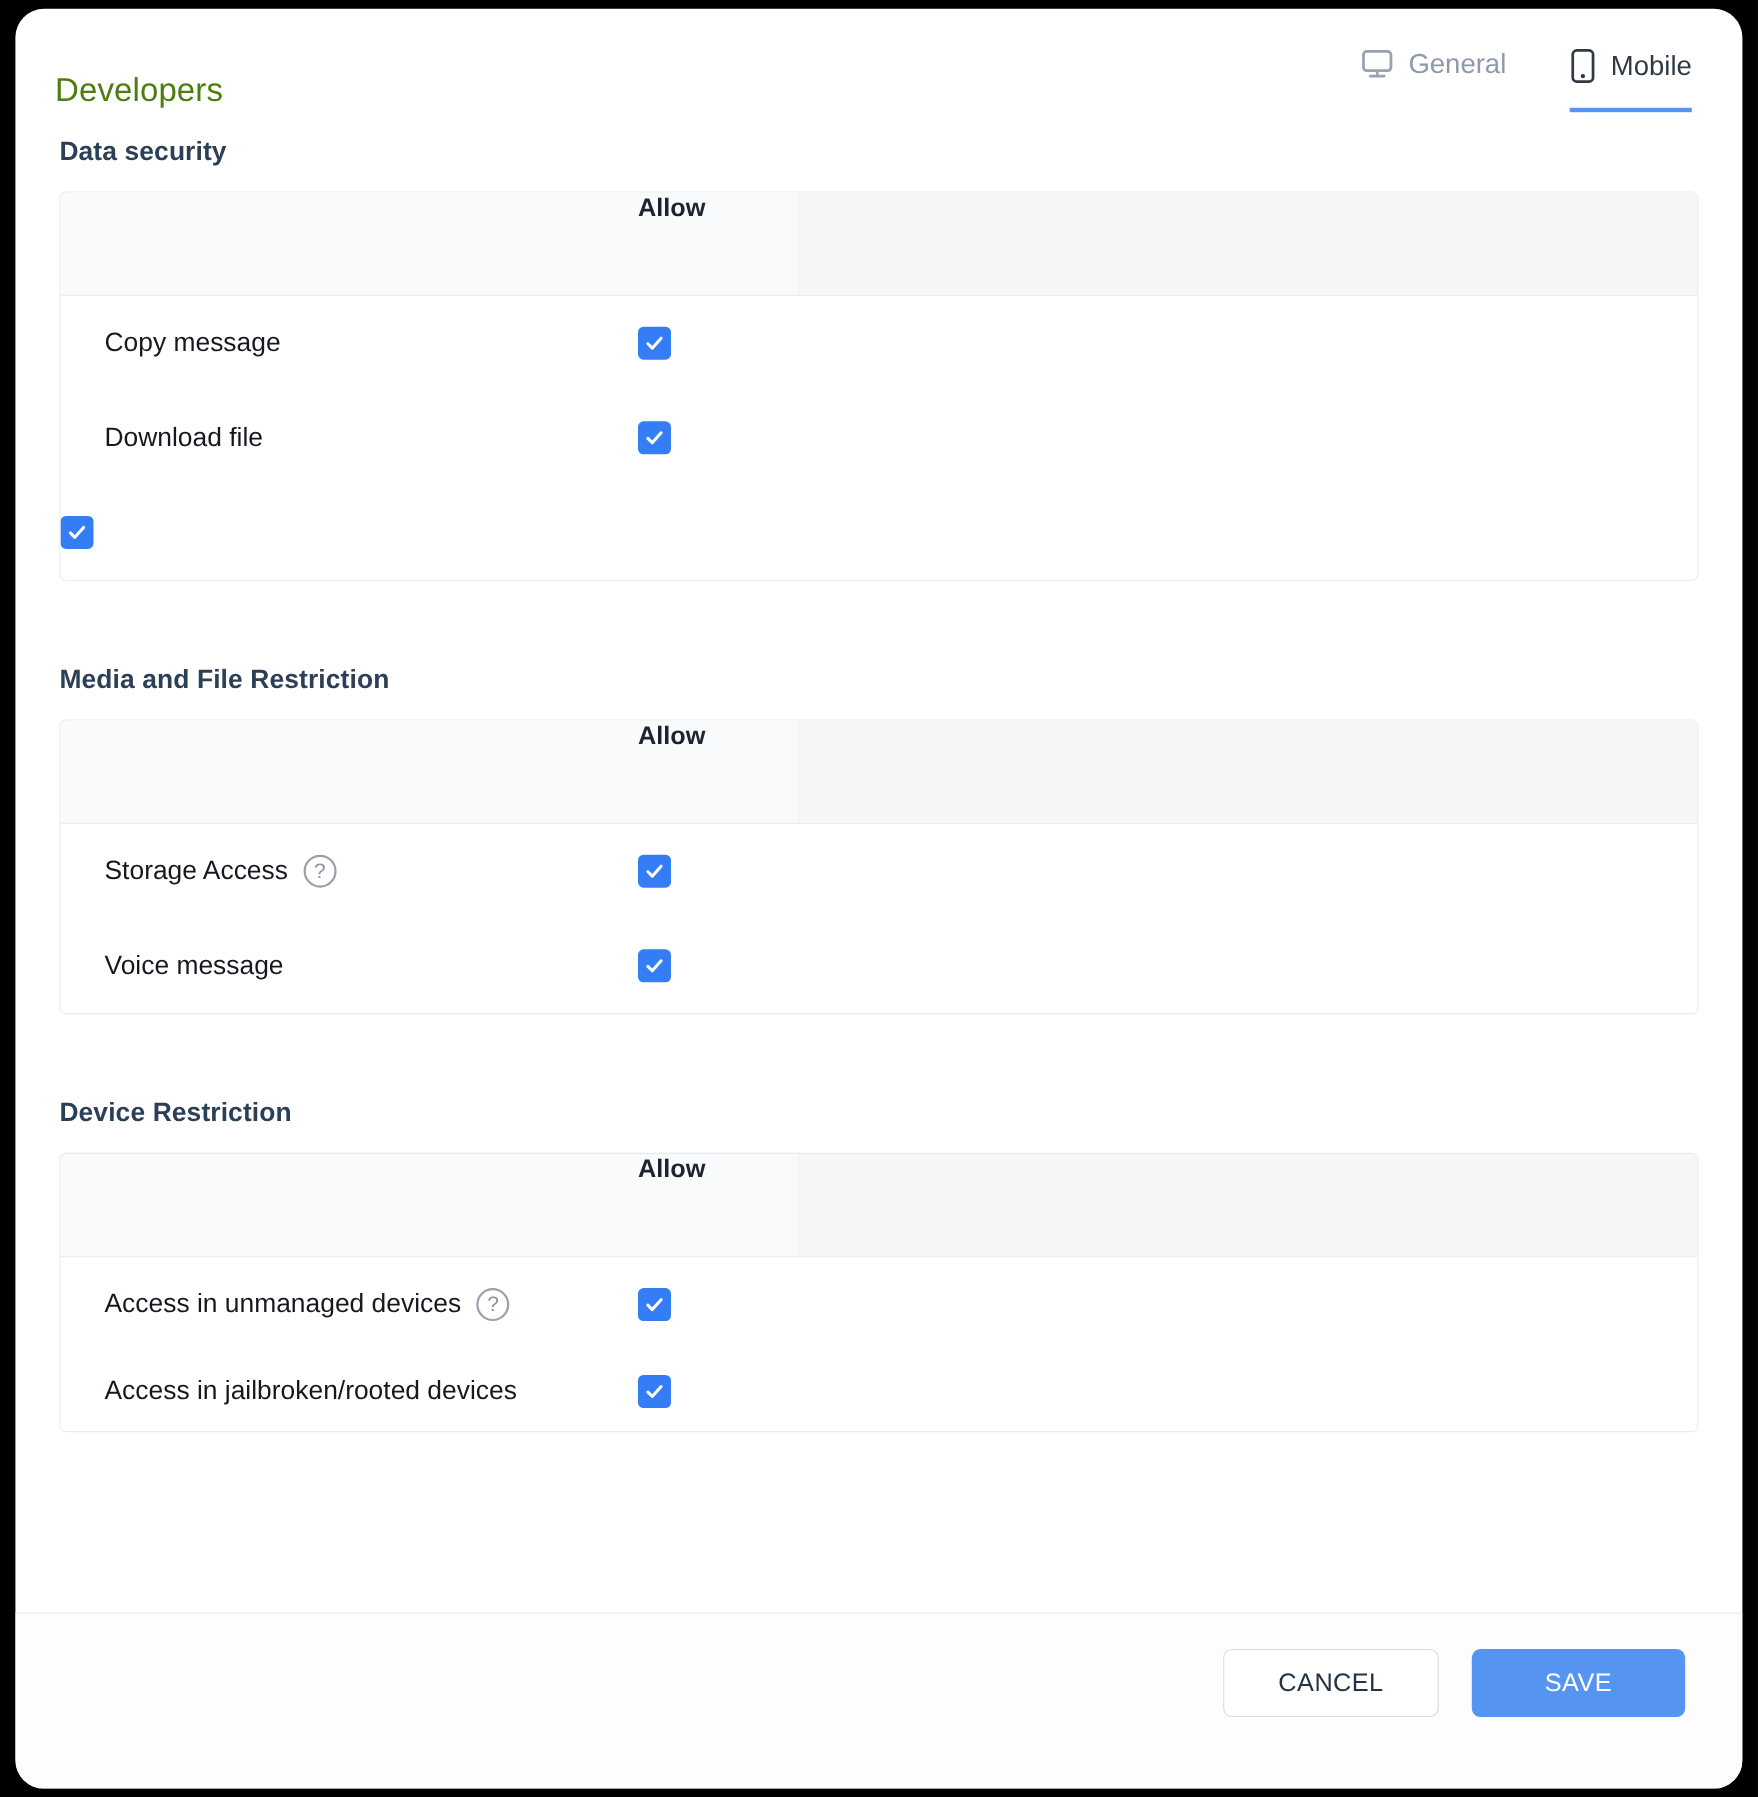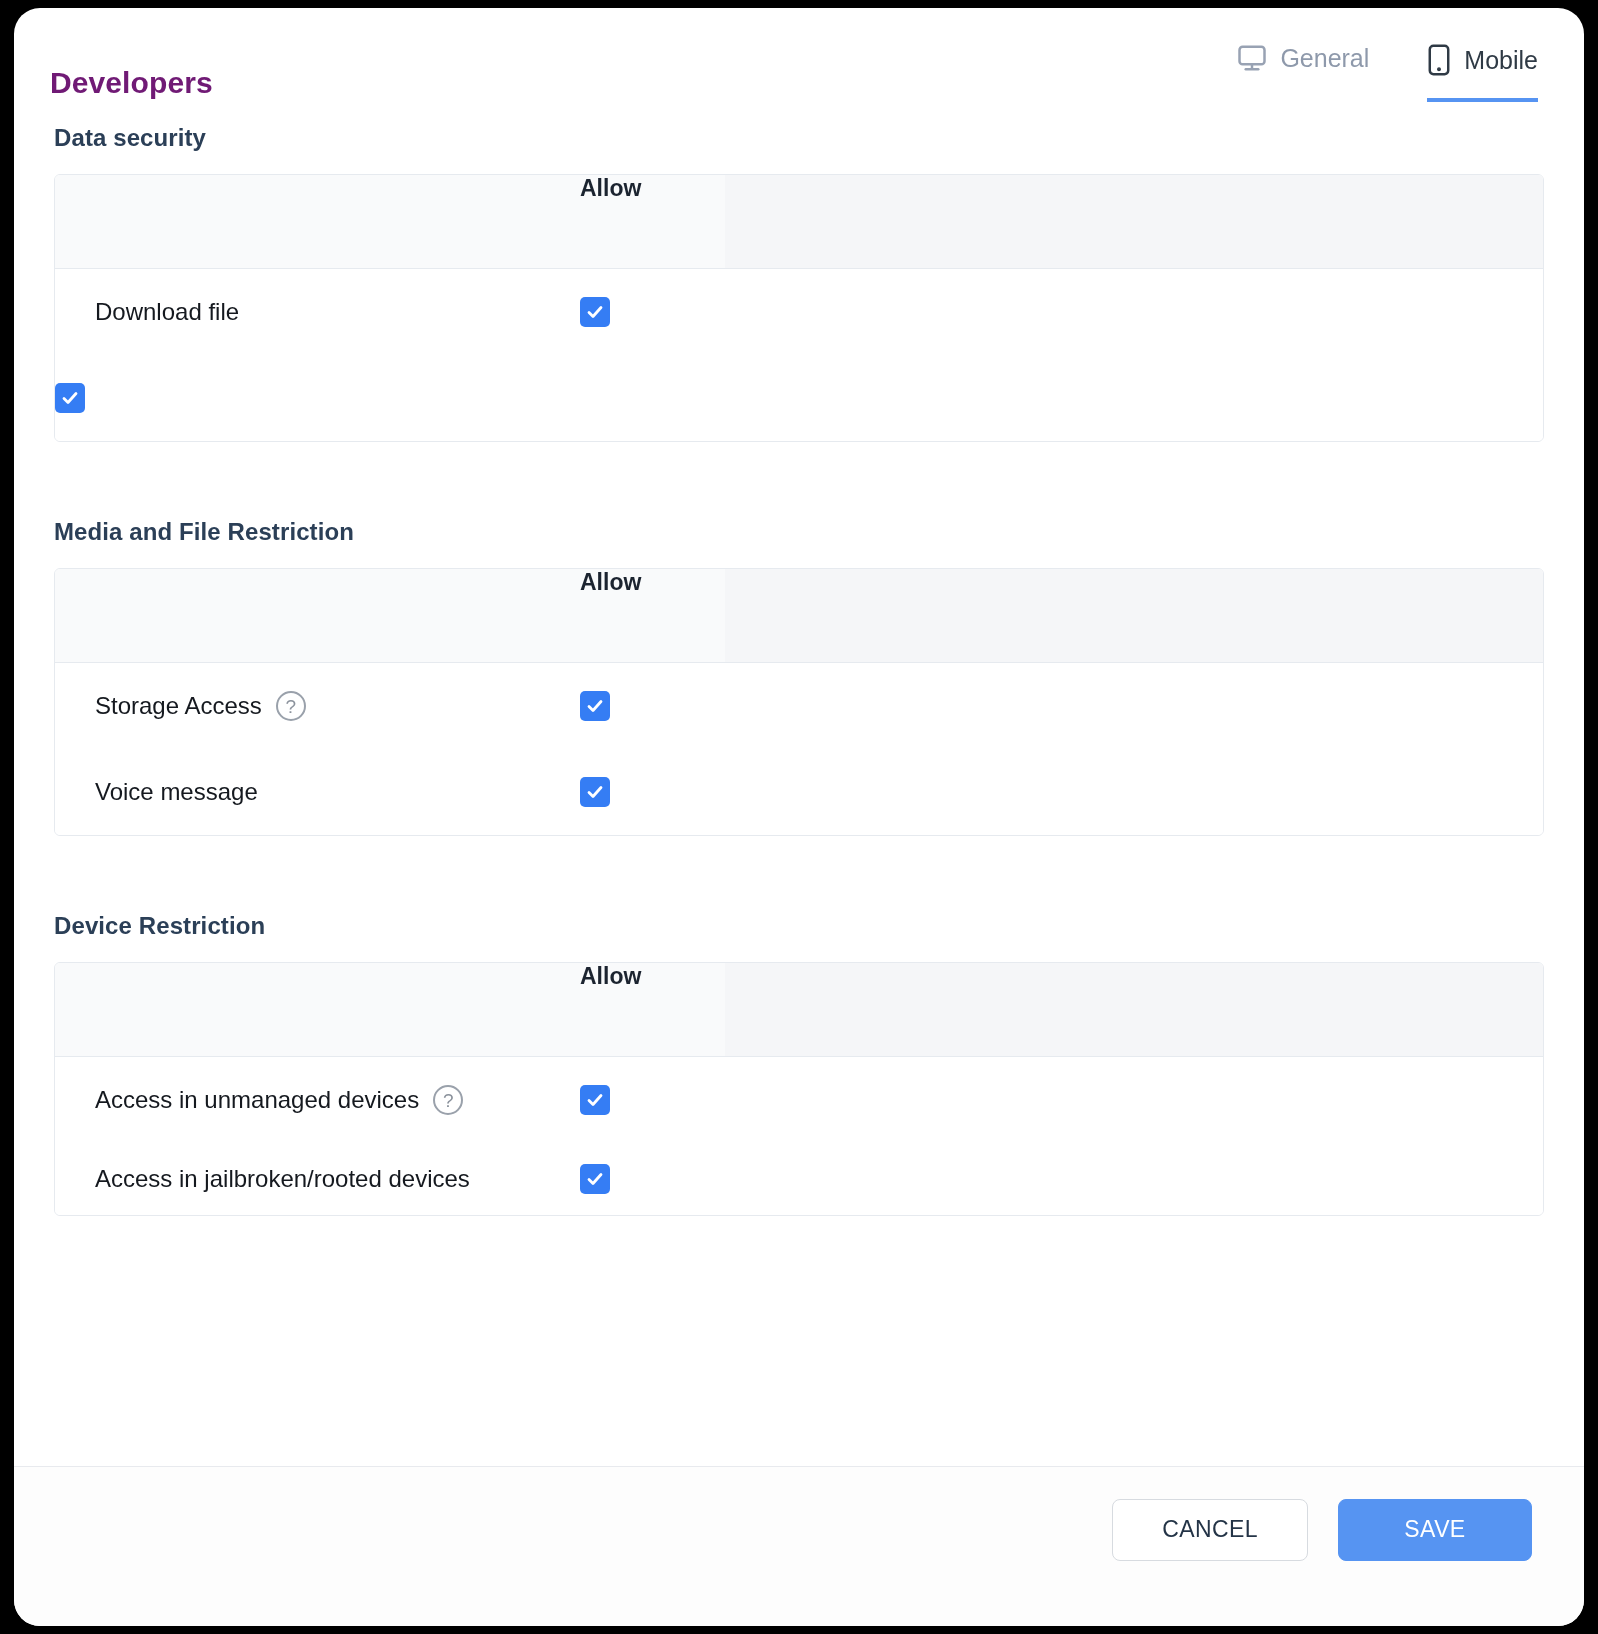--- a/index.html
+++ b/index.html
@@ -33,22 +33,22 @@
     padding: 0 36px 0 36px;
     display: flex;
     align-items: flex-start;
   }
 
   .page-title {
     position: absolute;
     left: 36px;
     top: 58px;
     font-size: 30px;
-    font-weight: bold;
-    color: #701a75;
+    font-weight: normal;
+    color: #4d7c0f;
     letter-spacing: 0.1px;
   }
 
   .tabs {
     position: absolute;
     right: 46px;
     top: 36px;
     display: flex;
     align-items: flex-start;
     gap: 58px;
@@ -264,20 +264,32 @@
 
     <div class="section">
       <div class="section-title">Data security</div>
       <div class="table">
         <div class="table-head">
           <div class="col-label"></div>
           <div class="col-allow">Allow</div>
           <div class="col-rest"></div>
         </div>
 
+        <div class="table-row">
+          <div class="row-label">
+            <span>Copy message</span>
+          </div>
+          <div class="row-ctrl">
+            <span class="checkbox">
+              <svg width="20" height="20" viewBox="0 0 20 20">
+                  <path d="M4 10.5 L8 14.5 L16 5.5" stroke="#ffffff" stroke-width="2.8" fill="none" stroke-linecap="round" stroke-linejoin="round"></path>
+                </svg>
+            </span>
+          </div>
+        </div>
 
         <div class="table-row">
           <div class="row-label">
             <span>Download file</span>
           </div>
           <div class="row-ctrl">
             <span class="checkbox">
               <svg width="20" height="20" viewBox="0 0 20 20">
                   <path d="M4 10.5 L8 14.5 L16 5.5" stroke="#ffffff" stroke-width="2.8" fill="none" stroke-linecap="round" stroke-linejoin="round"></path>
                 </svg>

